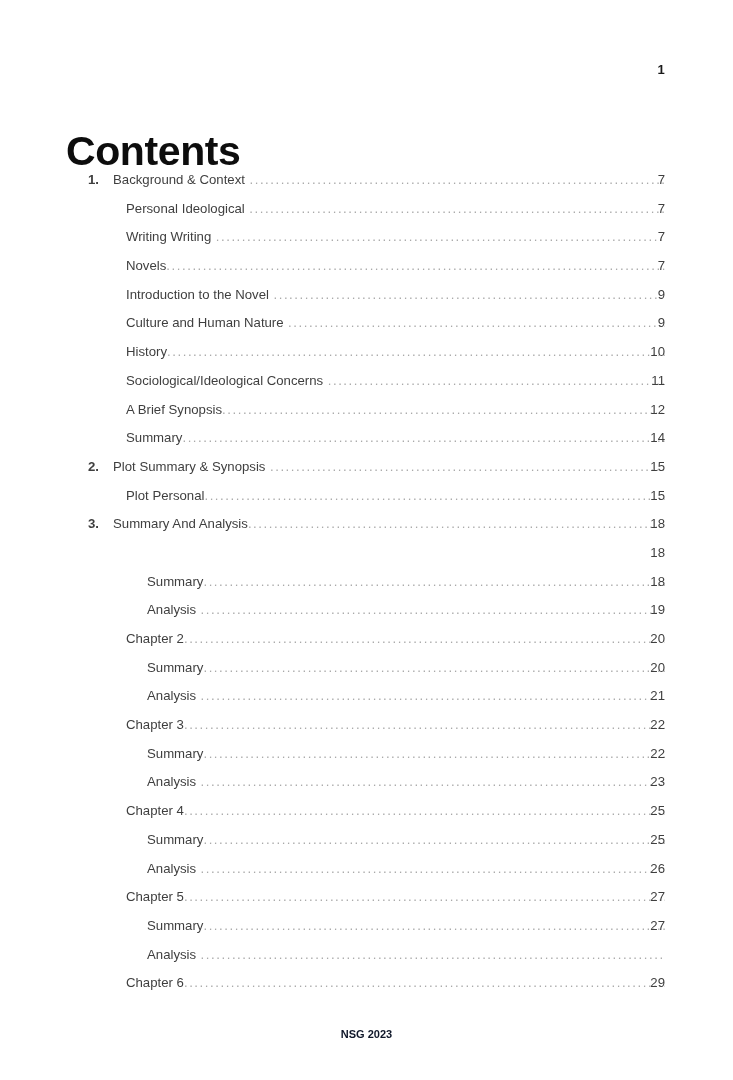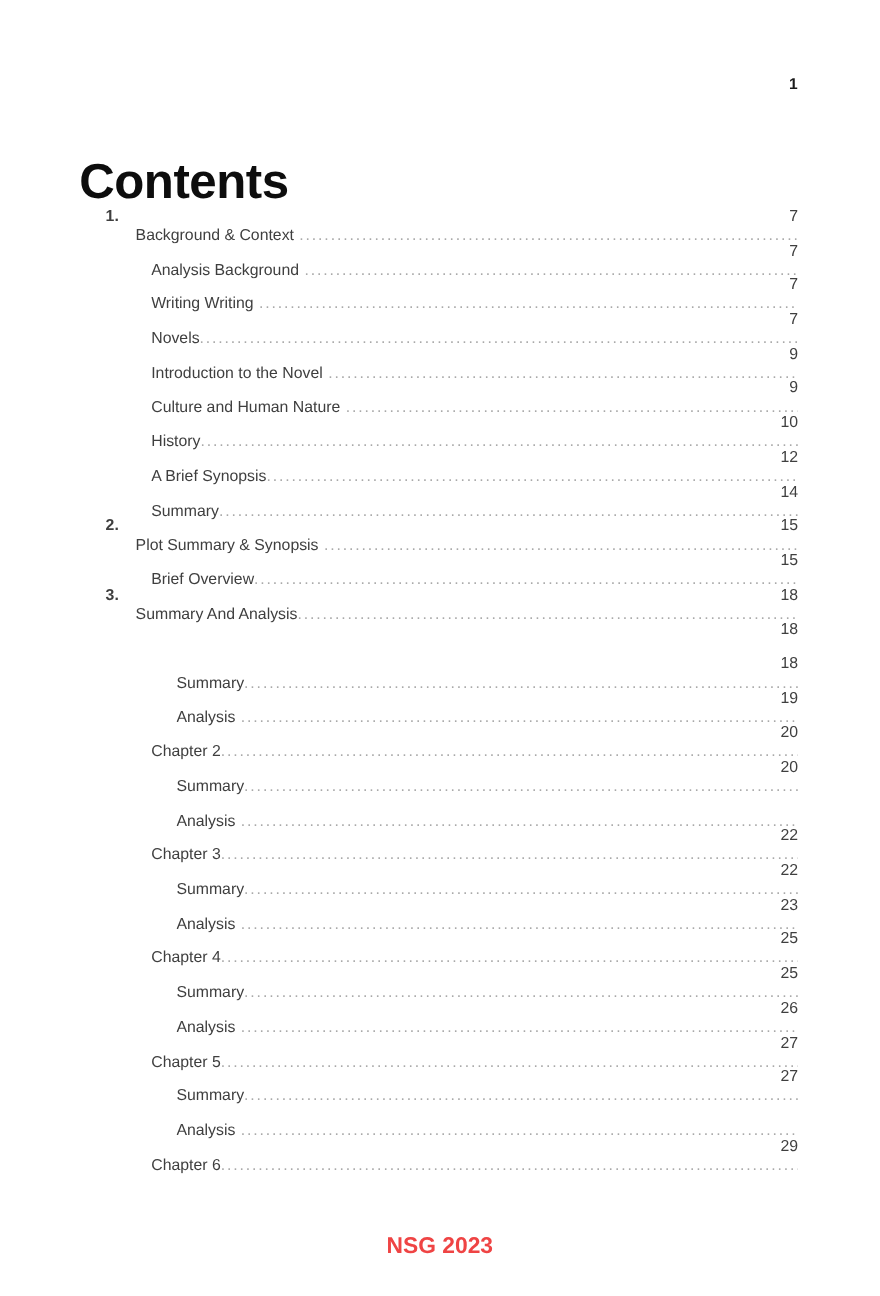--- a/index.html
+++ b/index.html
@@ -74,21 +74,21 @@
     top: 0;
     width: 20px;
     text-align: left;
     font-size: 13.2px;
     font-weight: bold;
     color: #3f3f3f;
   }
 
   .toc-body {
     position: absolute;
-    top: 16px;
+    top: 0;
     right: 68px;
     display: flex;
     align-items: baseline;
     overflow: hidden;
   }
 
   .lvl1 .toc-body { left: 113px; }
   .lvl2 .toc-body { left: 126px; }
   .lvl3 .toc-body { left: 147px; justify-content: space-between; }
 
@@ -127,23 +127,23 @@
     color: #3f3f3f;
   }
 
   
   .footer {
     position: absolute;
     top: 1028px;
     left: 0;
     width: 733px;
     text-align: center;
-    font-size: 19px;
+    font-size: 11px;
     font-weight: bold;
-    color: #ef4444;
+    color: #0f172a;
   }
 </style>
 </head>
 <body>
 
 <div class="page">
 
   <div class="page-number">1</div>
 
   <h1 class="contents-heading">Contents</h1>
@@ -152,21 +152,21 @@
       <div class="toc-row lvl1 gap-on">
         <span class="toc-num">1.</span>
         <span class="toc-body">
           <span class="toc-label">Background &amp; Context</span>
           <span class="toc-leader"></span>
         </span>
         <span class="toc-page">7</span>
       </div>
       <div class="toc-row lvl2 gap-on">
         <span class="toc-body">
-          <span class="toc-label">Analysis Background</span>
+          <span class="toc-label">Personal Ideological</span>
           <span class="toc-leader"></span>
         </span>
         <span class="toc-page">7</span>
       </div>
       <div class="toc-row lvl2 gap-on">
         <span class="toc-body">
           <span class="toc-label">Writing Writing</span>
           <span class="toc-leader"></span>
         </span>
         <span class="toc-page">7</span>
@@ -191,20 +191,27 @@
           <span class="toc-leader"></span>
         </span>
         <span class="toc-page">9</span>
       </div>
       <div class="toc-row lvl2">
         <span class="toc-body">
           <span class="toc-label">History</span>
           <span class="toc-leader"></span>
         </span>
         <span class="toc-page">10</span>
+      </div>
+      <div class="toc-row lvl2 gap-on">
+        <span class="toc-body">
+          <span class="toc-label">Sociological/Ideological Concerns</span>
+          <span class="toc-leader"></span>
+        </span>
+        <span class="toc-page">11</span>
       </div>
       <div class="toc-row lvl2">
         <span class="toc-body">
           <span class="toc-label">A Brief Synopsis</span>
           <span class="toc-leader"></span>
         </span>
         <span class="toc-page">12</span>
       </div>
       <div class="toc-row lvl2">
         <span class="toc-body">
@@ -216,21 +223,21 @@
       <div class="toc-row lvl1 gap-on">
         <span class="toc-num">2.</span>
         <span class="toc-body">
           <span class="toc-label">Plot Summary &amp; Synopsis</span>
           <span class="toc-leader"></span>
         </span>
         <span class="toc-page">15</span>
       </div>
       <div class="toc-row lvl2">
         <span class="toc-body">
-          <span class="toc-label">Brief Overview</span>
+          <span class="toc-label">Plot Personal</span>
           <span class="toc-leader"></span>
         </span>
         <span class="toc-page">15</span>
       </div>
       <div class="toc-row lvl1">
         <span class="toc-num">3.</span>
         <span class="toc-body">
           <span class="toc-label">Summary And Analysis</span>
           <span class="toc-leader"></span>
         </span>
@@ -265,20 +272,21 @@
           <span class="toc-label">Summary</span>
           <span class="toc-leader"></span>
         </span>
         <span class="toc-page">20</span>
       </div>
       <div class="toc-row lvl3 gap-on">
         <span class="toc-body">
           <span class="toc-label">Analysis</span>
           <span class="toc-leader"></span>
         </span>
+        <span class="toc-page">21</span>
       </div>
       <div class="toc-row lvl2">
         <span class="toc-body">
           <span class="toc-label">Chapter 3</span>
           <span class="toc-leader"></span>
         </span>
         <span class="toc-page">22</span>
       </div>
       <div class="toc-row lvl3">
         <span class="toc-body">

